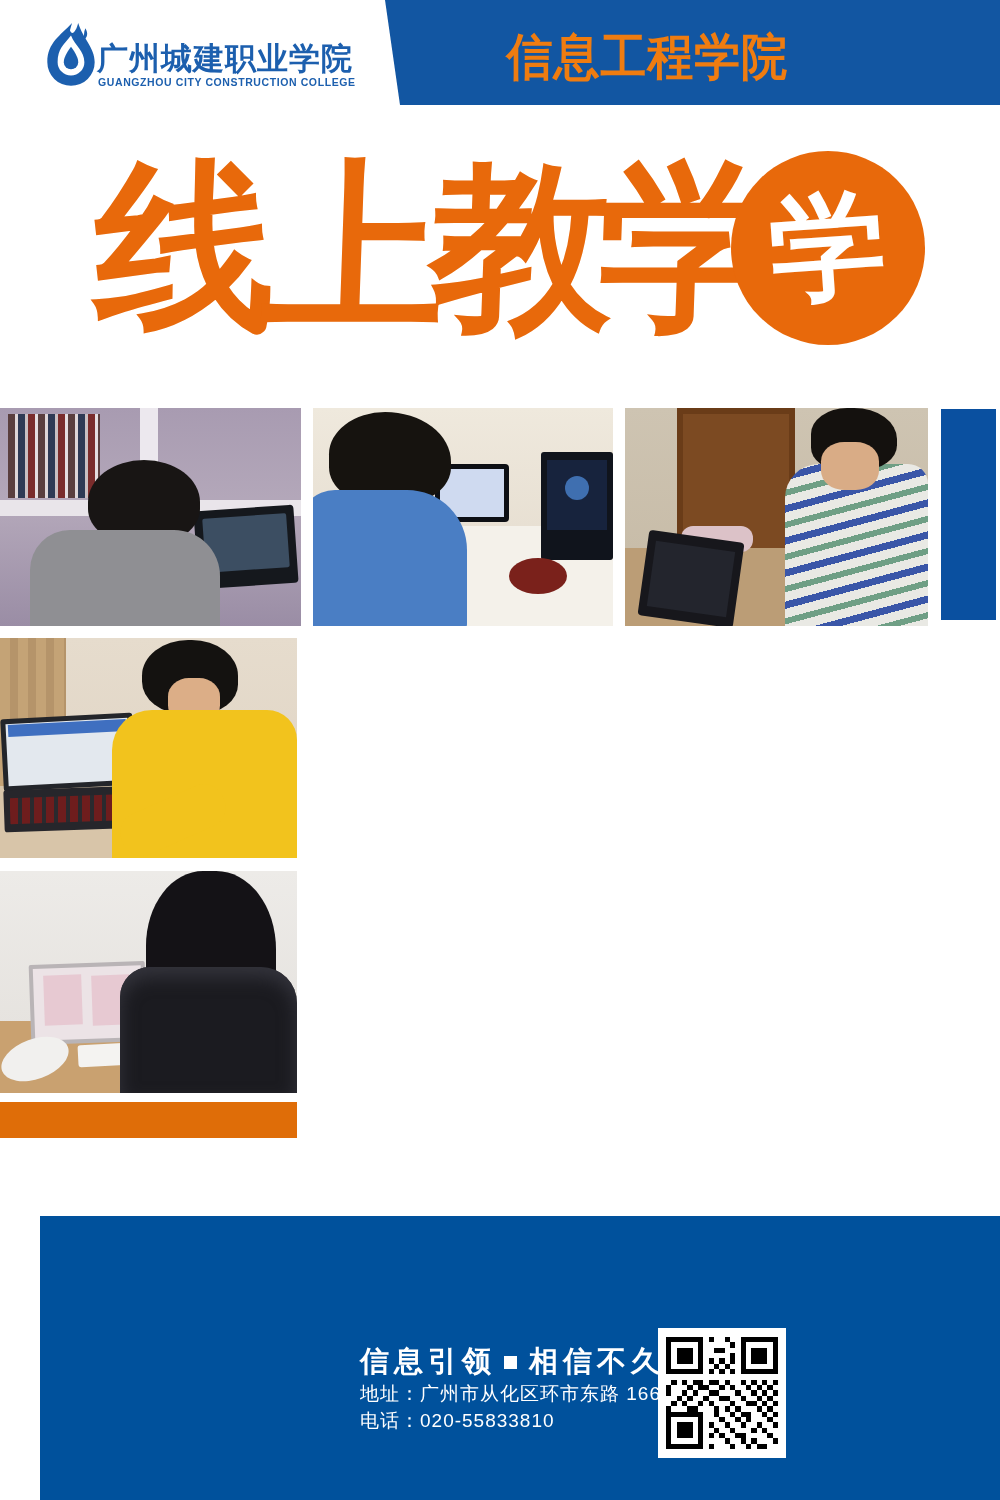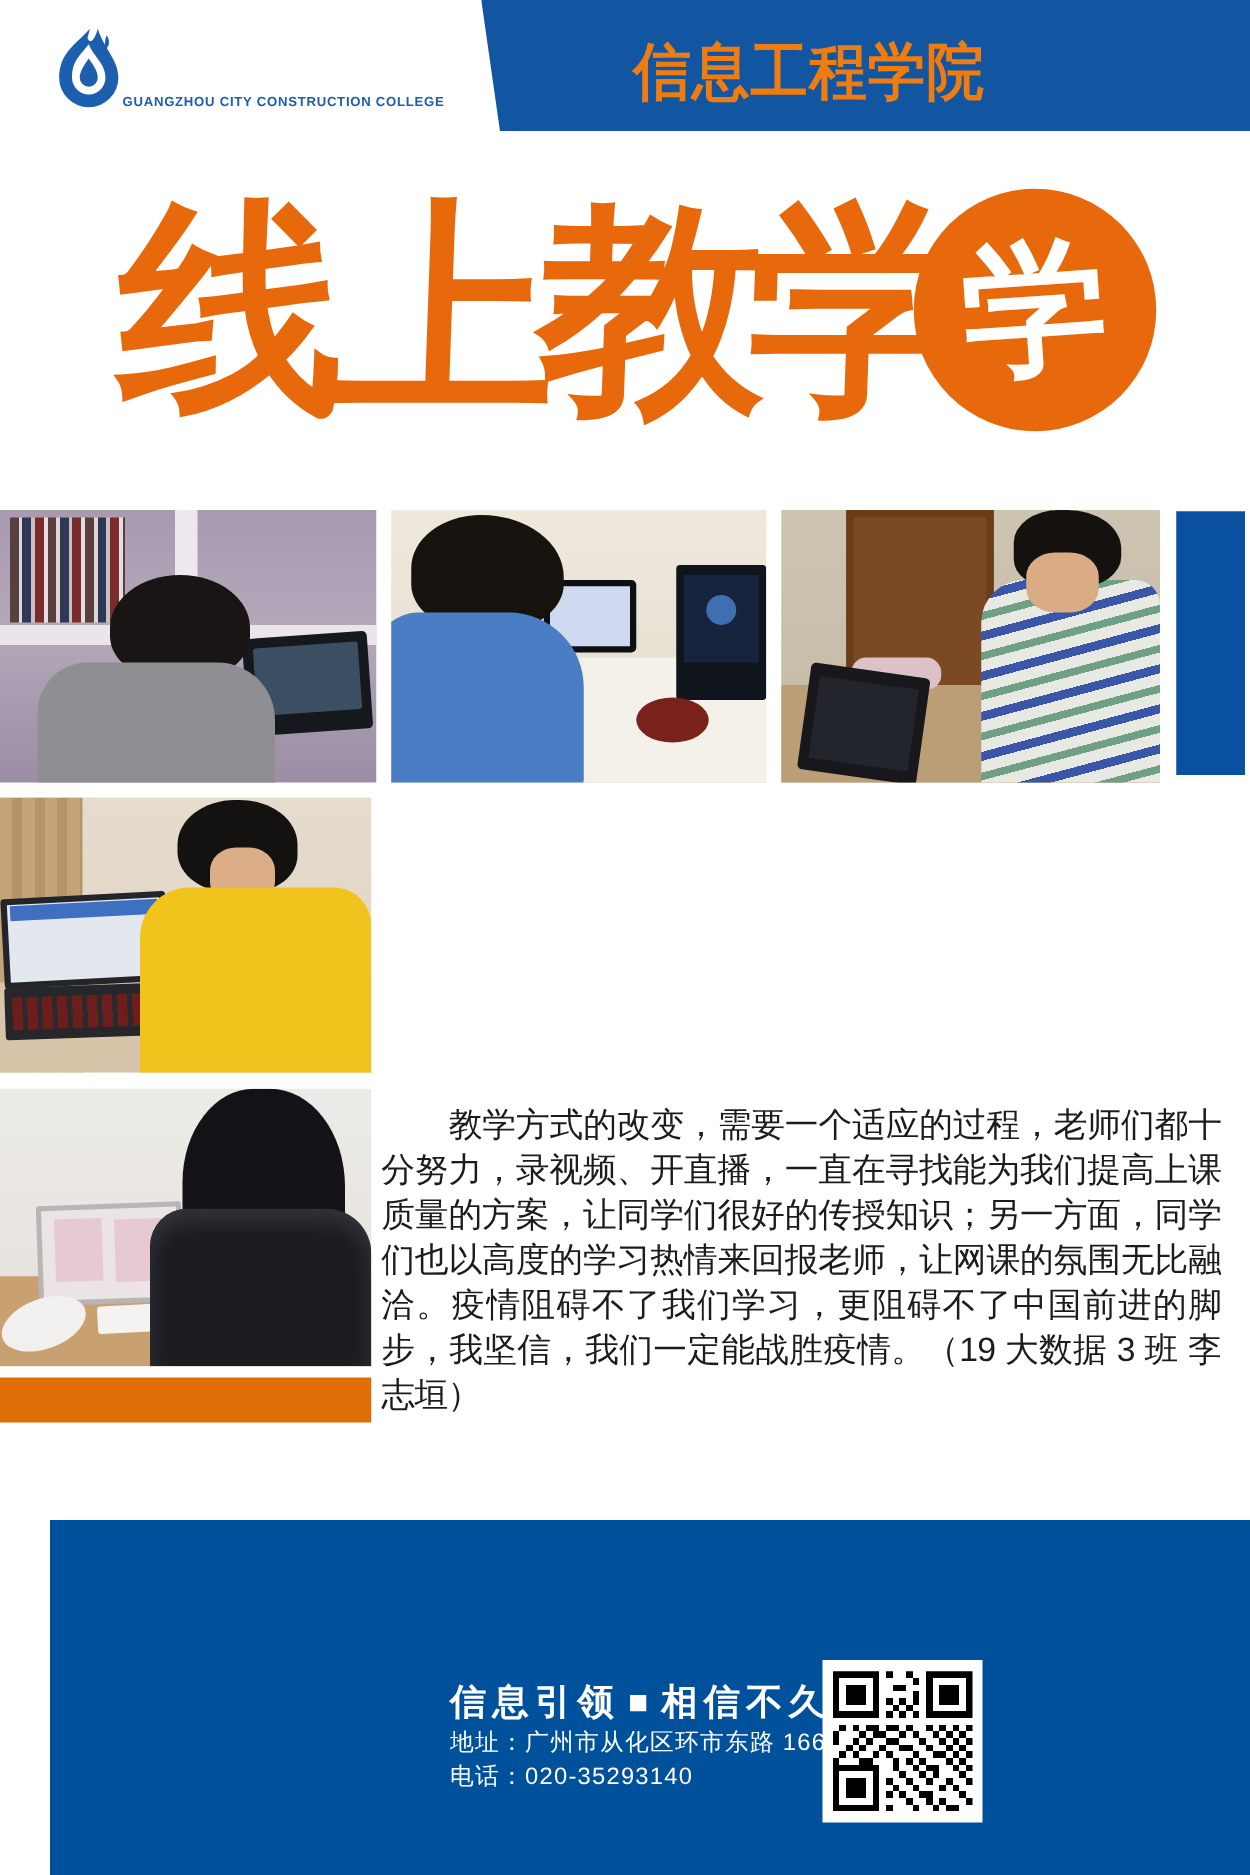--- a/index.html
+++ b/index.html
@@ -64,20 +64,21 @@
 <body>
 
 <div class="page">
 
   <svg class="logo-icon" viewBox="0 0 60 68">
     <path d="M31 1 C20 13 7 20 7 39 a23 23 0 0 0 46 0 C53 25 42 17 37 1 C35 9 31 14 29 8 Z" fill="#1c5fae"></path>
     <path d="M30 13 c-7 9 -13 13 -13 26 a13 13 0 0 0 26 0 c0 -11 -9 -16 -13 -26 Z" fill="#ffffff"></path>
     <path d="M30 24 c5 7 7 11 7 15 a7 7 0 1 1 -14 0 c0 -4 2 -8 7 -15 Z" fill="#1c5fae"></path>
     <path d="M44 6 c3 5 2 9 -2 12 c1 -4 0 -8 2 -12 Z" fill="#1c5fae"></path>
   </svg>
+  <div class="college-cn">广州城建职业学院</div>
   <div class="college-en">GUANGZHOU CITY CONSTRUCTION COLLEGE</div>
   <div class="banner"></div>
   <div class="banner-text">信息工程学院</div>
 
   <div class="main-title">线上教学</div>
   <div class="badge-circle">
     <span class="badge-char">学</span>
   </div>
 
   <div class="photo p-row" id="photo1">
@@ -133,32 +134,31 @@
     <div class="shape" style="left:30px;top:92px;width:116px;height:80px;background:#ece3e6;border:4px solid #b9b4b6;border-radius:2px;transform:rotate(-2deg);"></div>
     <div class="shape" style="left:44px;top:104px;width:38px;height:50px;background:#e7c9d2;transform:rotate(-2deg);"></div>
     <div class="shape" style="left:92px;top:104px;width:38px;height:50px;background:#e7c9d2;transform:rotate(-2deg);"></div>
     <div class="shape" style="left:78px;top:172px;width:90px;height:22px;background:#f4f3f1;border-radius:3px;transform:rotate(-3deg);"></div>
     <div class="shape" style="left:0px;top:168px;width:70px;height:40px;background:#f1f0ee;border-radius:50%;transform:rotate(-20deg);"></div>
     <div class="shape" style="left:178px;top:52px;width:52px;height:90px;background:#efefed;border-radius:12px;"></div>
     <div class="shape" style="left:146px;top:0;width:130px;height:170px;background:#141216;border-radius:44% 46% 20% 20%;"></div>
     <div class="shape" style="left:120px;top:96px;width:177px;height:126px;background:#1b1b20;border-radius:30px 36px 0 0;box-shadow:inset 0 10px 18px #34343c;"></div>
   </div>
 
-  <div class="para" id="para2">教学方式的改变，需要一个适应的过程，老师们都十分努力，录视频、开直播，一直在寻找能为我们提高上课质量的方案，让同学们很好的传授知识；另一方面，同学们也以高度的学习热情来回报老师，让网课的氛围无比融洽。疫情阻碍不了我们学习，更阻碍不了中国前进的脚步，我坚信，我们一定能战胜疫情。（19 大数据 3 班 李志垣）</div>
 
   <div class="orange-bar"></div>
 
   <div class="footer">
     <div class="slogan">
       <span>信息引领</span>
       <span class="sq-bullet"></span>
       <span>相信不久</span>
     </div>
     <div class="footer-line" id="addr">地址：广州市从化区环市东路 166 号</div>
-    <div class="footer-line" id="phone">电话：020-35293140</div>
+    <div class="footer-line" id="phone">电话：020-55833810</div>
     <div class="qr">
       <svg viewBox="0 0 21 21" shape-rendering="crispEdges">
         <rect x="0" y="0" width="21" height="21" fill="#ffffff"></rect>
         <g fill="#000000">
           <rect x="0" y="0" width="7" height="7"></rect>
             <rect x="1" y="1" width="5" height="5" fill="#ffffff"></rect>
             <rect x="2" y="2" width="3" height="3"></rect>
           <rect x="14" y="0" width="7" height="7"></rect>
             <rect x="15" y="1" width="5" height="5" fill="#ffffff"></rect>
             <rect x="16" y="2" width="3" height="3"></rect>

